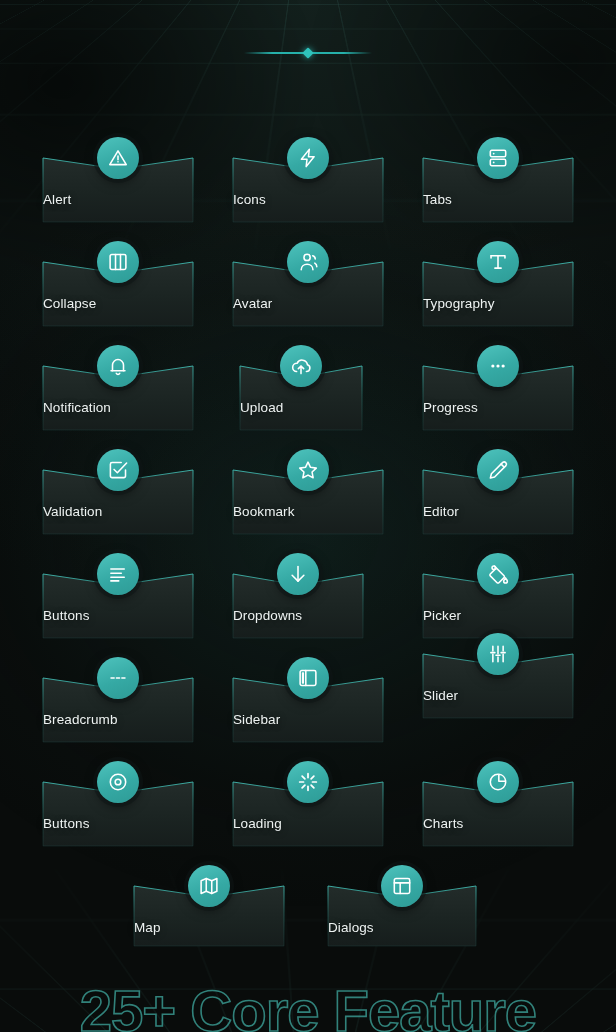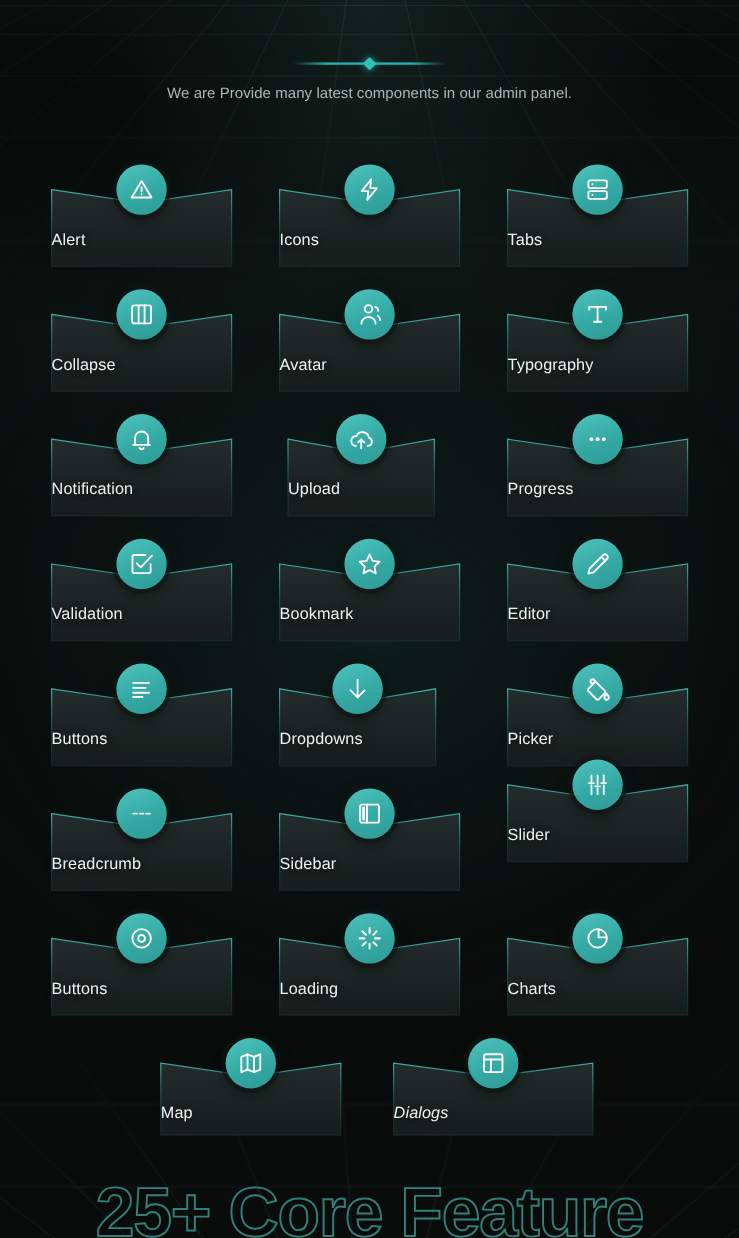--- a/index.html
+++ b/index.html
@@ -121,21 +121,20 @@
   <div class="bg-base"></div>
   <div class="grid-top"></div>
   <div class="bg-vign"></div>
   <div class="grid-bottom"></div>
 
   <div class="header">
     <div class="divider">
       <div class="line"></div>
       <div class="gem"></div>
     </div>
-    <p class="subtitle">We are Provide many latest components in our admin panel.</p>
   </div>
 
   <div class="grid" id="card-grid">
       <div class="card" style="left: 43px; top: 158px; width: 150px; height: 64px;">
         <div class="shape">
        <svg viewBox="0 0 150 64" preserveAspectRatio="none">
          <defs>
            <linearGradient id="g0" x1="0" y1="0" x2="0" y2="1">
              <stop offset="0" stop-color="#232c2a" stop-opacity="1"></stop>
              <stop offset="0.55" stop-color="#1b2422" stop-opacity="1"></stop>
@@ -713,21 +712,21 @@
        </svg>
      </div>
      <div class="circle">
        <svg viewBox="0 0 24 24">
             <path fill="none" stroke="#ffffff" stroke-width="1.7" stroke-linecap="round" stroke-linejoin="round" d="M9 3.9 3.4 6.2v13.9L9 17.8l6 2.3 5.6-2.3V3.9L15 6.2z"></path>
             <path fill="none" stroke="#ffffff" stroke-width="1.7" stroke-linecap="round" stroke-linejoin="round" d="M9 3.9v13.9M15 6.2v13.9"></path>
           </svg>
      </div>
      <div class="label">Map</div>
       </div>
-      <div class="card" style="left: 328px; top: 886px; width: 166px; height: 60px; font-style: italic;">
+      <div class="card" style="left: 328px; top: 886px; width: 148px; height: 60px;">
         <div class="shape">
        <svg viewBox="0 0 148 60" preserveAspectRatio="none">
          <defs>
            <linearGradient id="g22" x1="0" y1="0" x2="0" y2="1">
              <stop offset="0" stop-color="#232c2a" stop-opacity="1"></stop>
              <stop offset="0.55" stop-color="#1b2422" stop-opacity="1"></stop>
              <stop offset="1" stop-color="#161d1c" stop-opacity="1"></stop>
            </linearGradient>
            <linearGradient id="g22s" x1="0" y1="0" x2="0" y2="1">
              <stop offset="0" stop-color="#3fb3aa" stop-opacity=".95"></stop>

